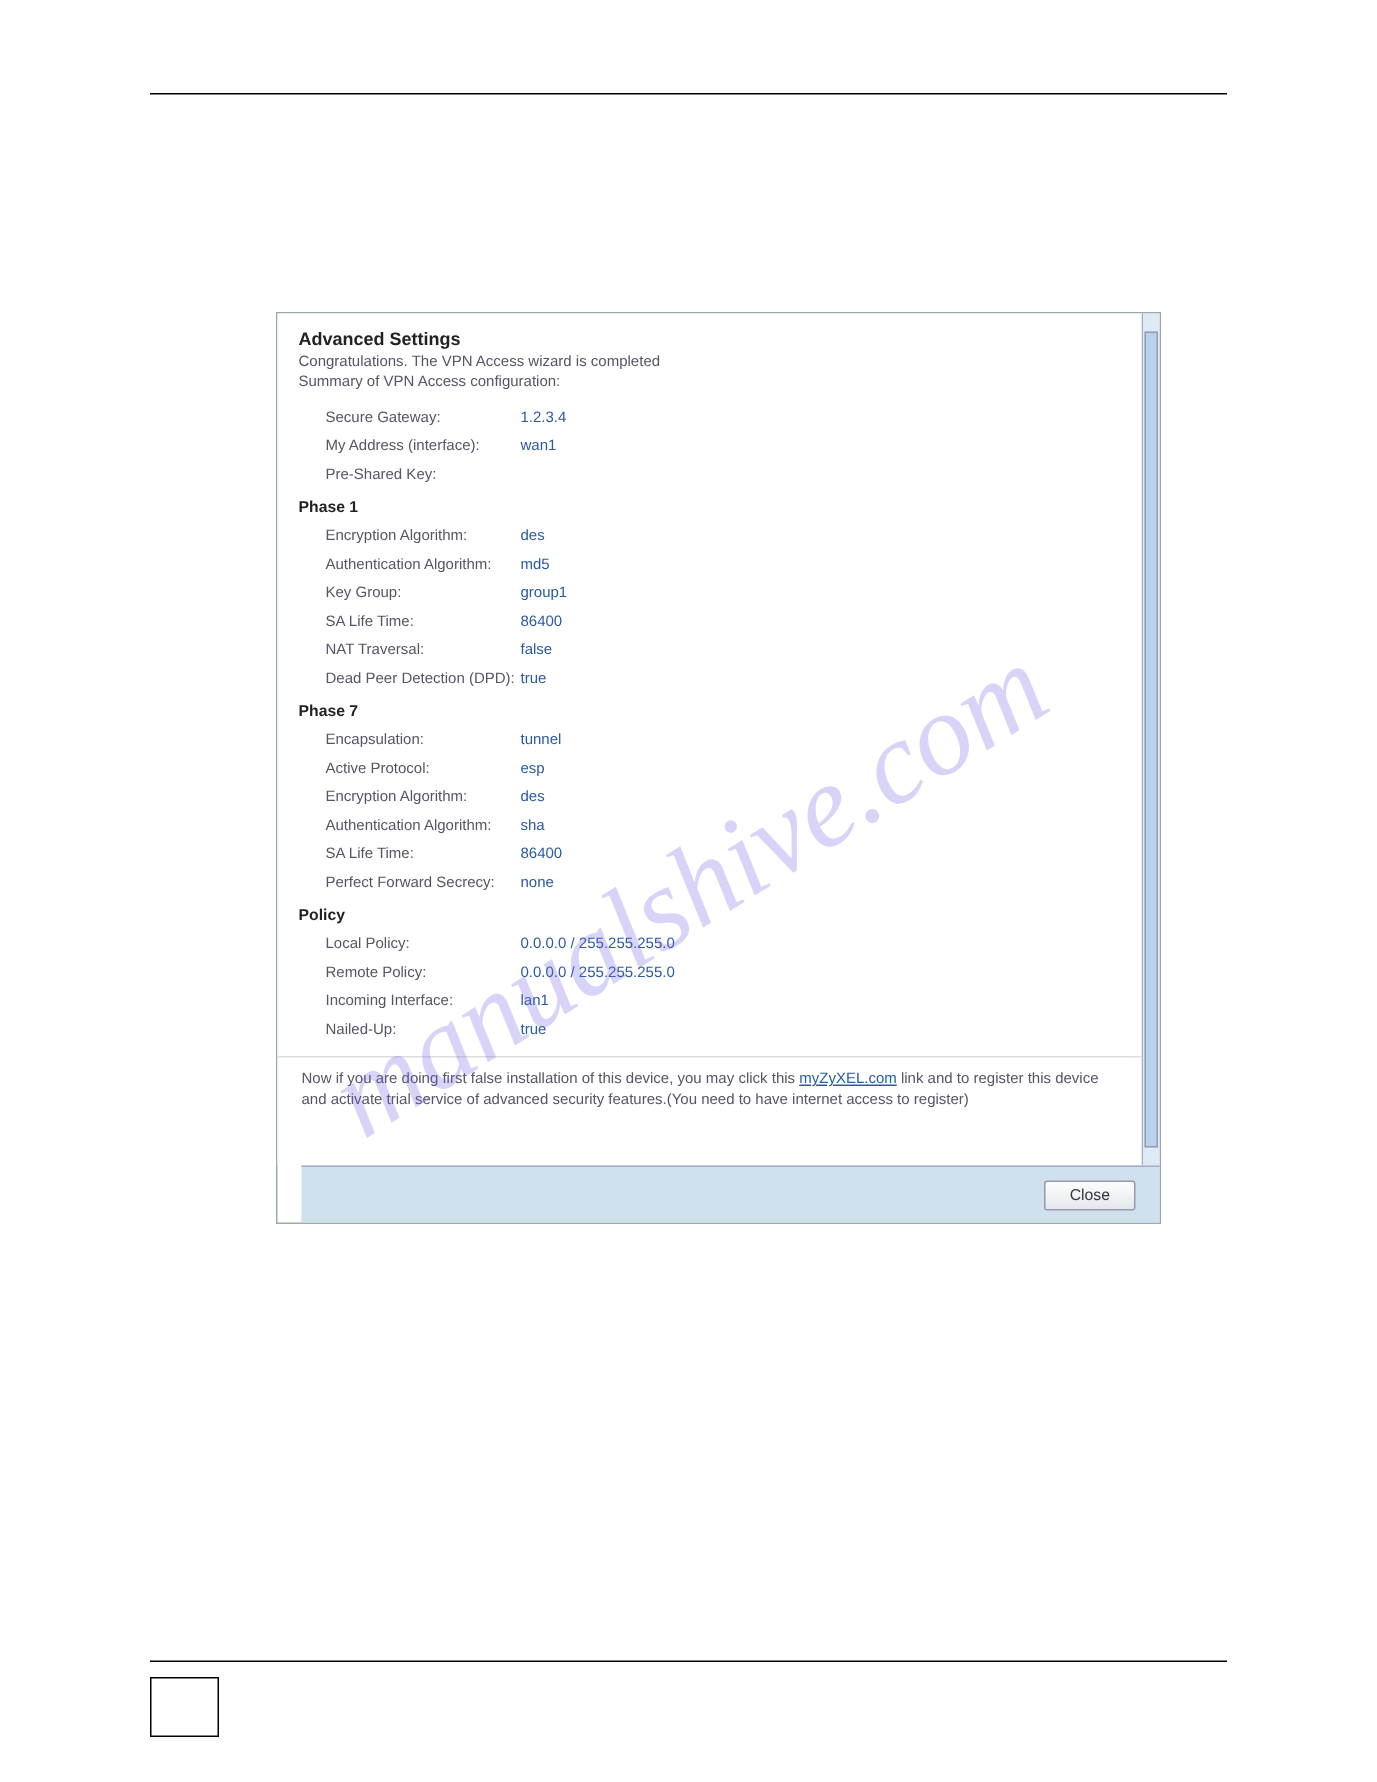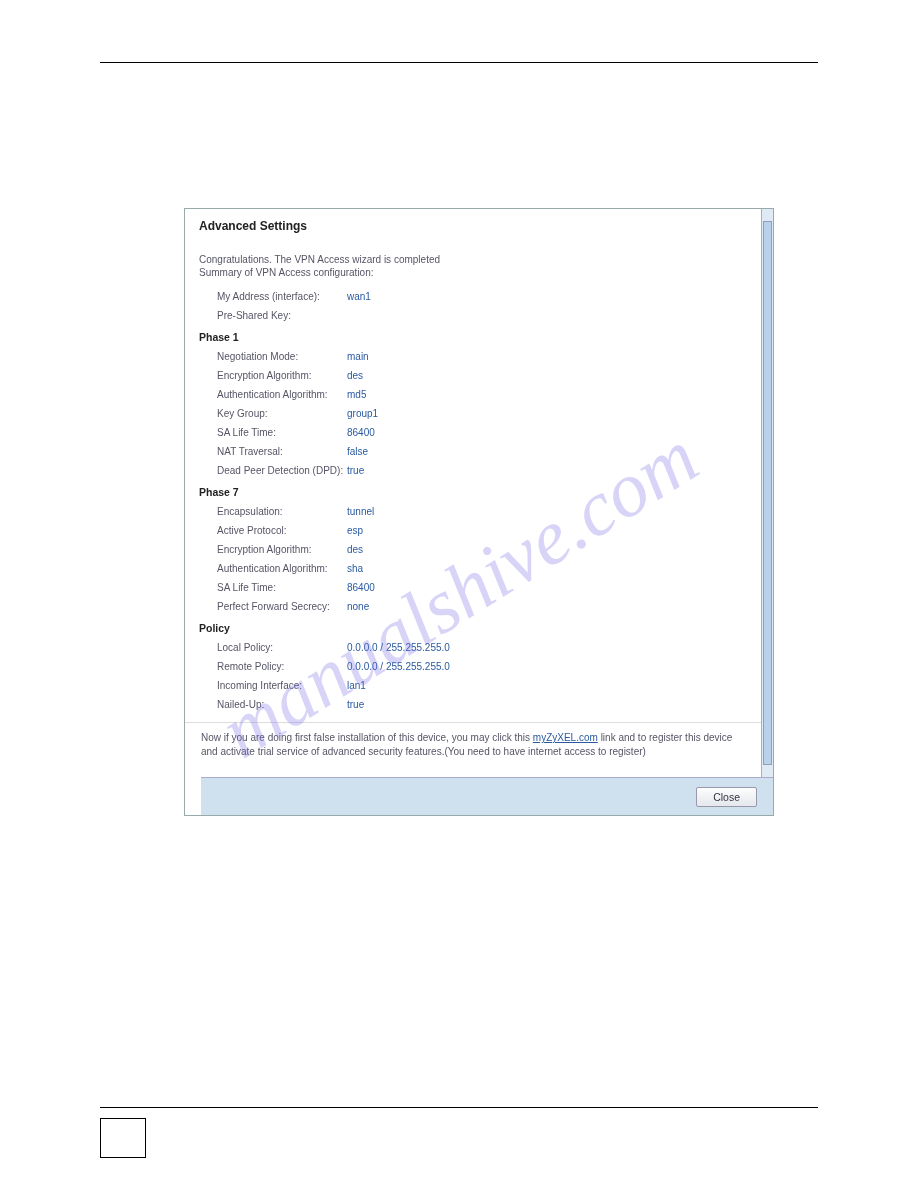--- a/index.html
+++ b/index.html
@@ -51,21 +51,21 @@
   .content {
     position: absolute;
     top: 0; left: 0; right: 12px; bottom: 38px;
     padding: 10px 14px 0 14px;
     background: #fff;
   }
   .title {
     font-weight: bold;
     font-size: 12px;
     color: #222;
-    margin-bottom: 20px;
+    margin-bottom: 2px;
   }
   .intro {
     color: #556;
     margin-bottom: 8px;
     line-height: 1.3;
   }
   .section-head {
     font-weight: bold;
     color: #222;
     margin: 6px 0 4px 0;
@@ -135,35 +135,35 @@
 
   <div class="content">
     <div class="title">Advanced Settings</div>
     <div class="intro">
       <span>Congratulations. The VPN Access wizard is completed</span><br>
       <span>Summary of VPN Access configuration:</span>
     </div>
 
     <div>
       <div class="row">
+          <span class="label">Secure Gateway:</span>
+          <span class="value">1.2.3.4</span>
+        </div>
+      <div class="row">
           <span class="label">My Address (interface):</span>
           <span class="value">wan1</span>
         </div>
       <div class="row">
           <span class="label">Pre-Shared Key:</span>
           <span class="value"></span>
         </div>
     </div>
 
     <div class="section-head">Phase 1</div>
     <div>
-      <div class="row">
-          <span class="label">Negotiation Mode:</span>
-          <span class="value">main</span>
-        </div>
       <div class="row">
           <span class="label">Encryption Algorithm:</span>
           <span class="value">des</span>
         </div>
       <div class="row">
           <span class="label">Authentication Algorithm:</span>
           <span class="value">md5</span>
         </div>
       <div class="row">
           <span class="label">Key Group:</span>

